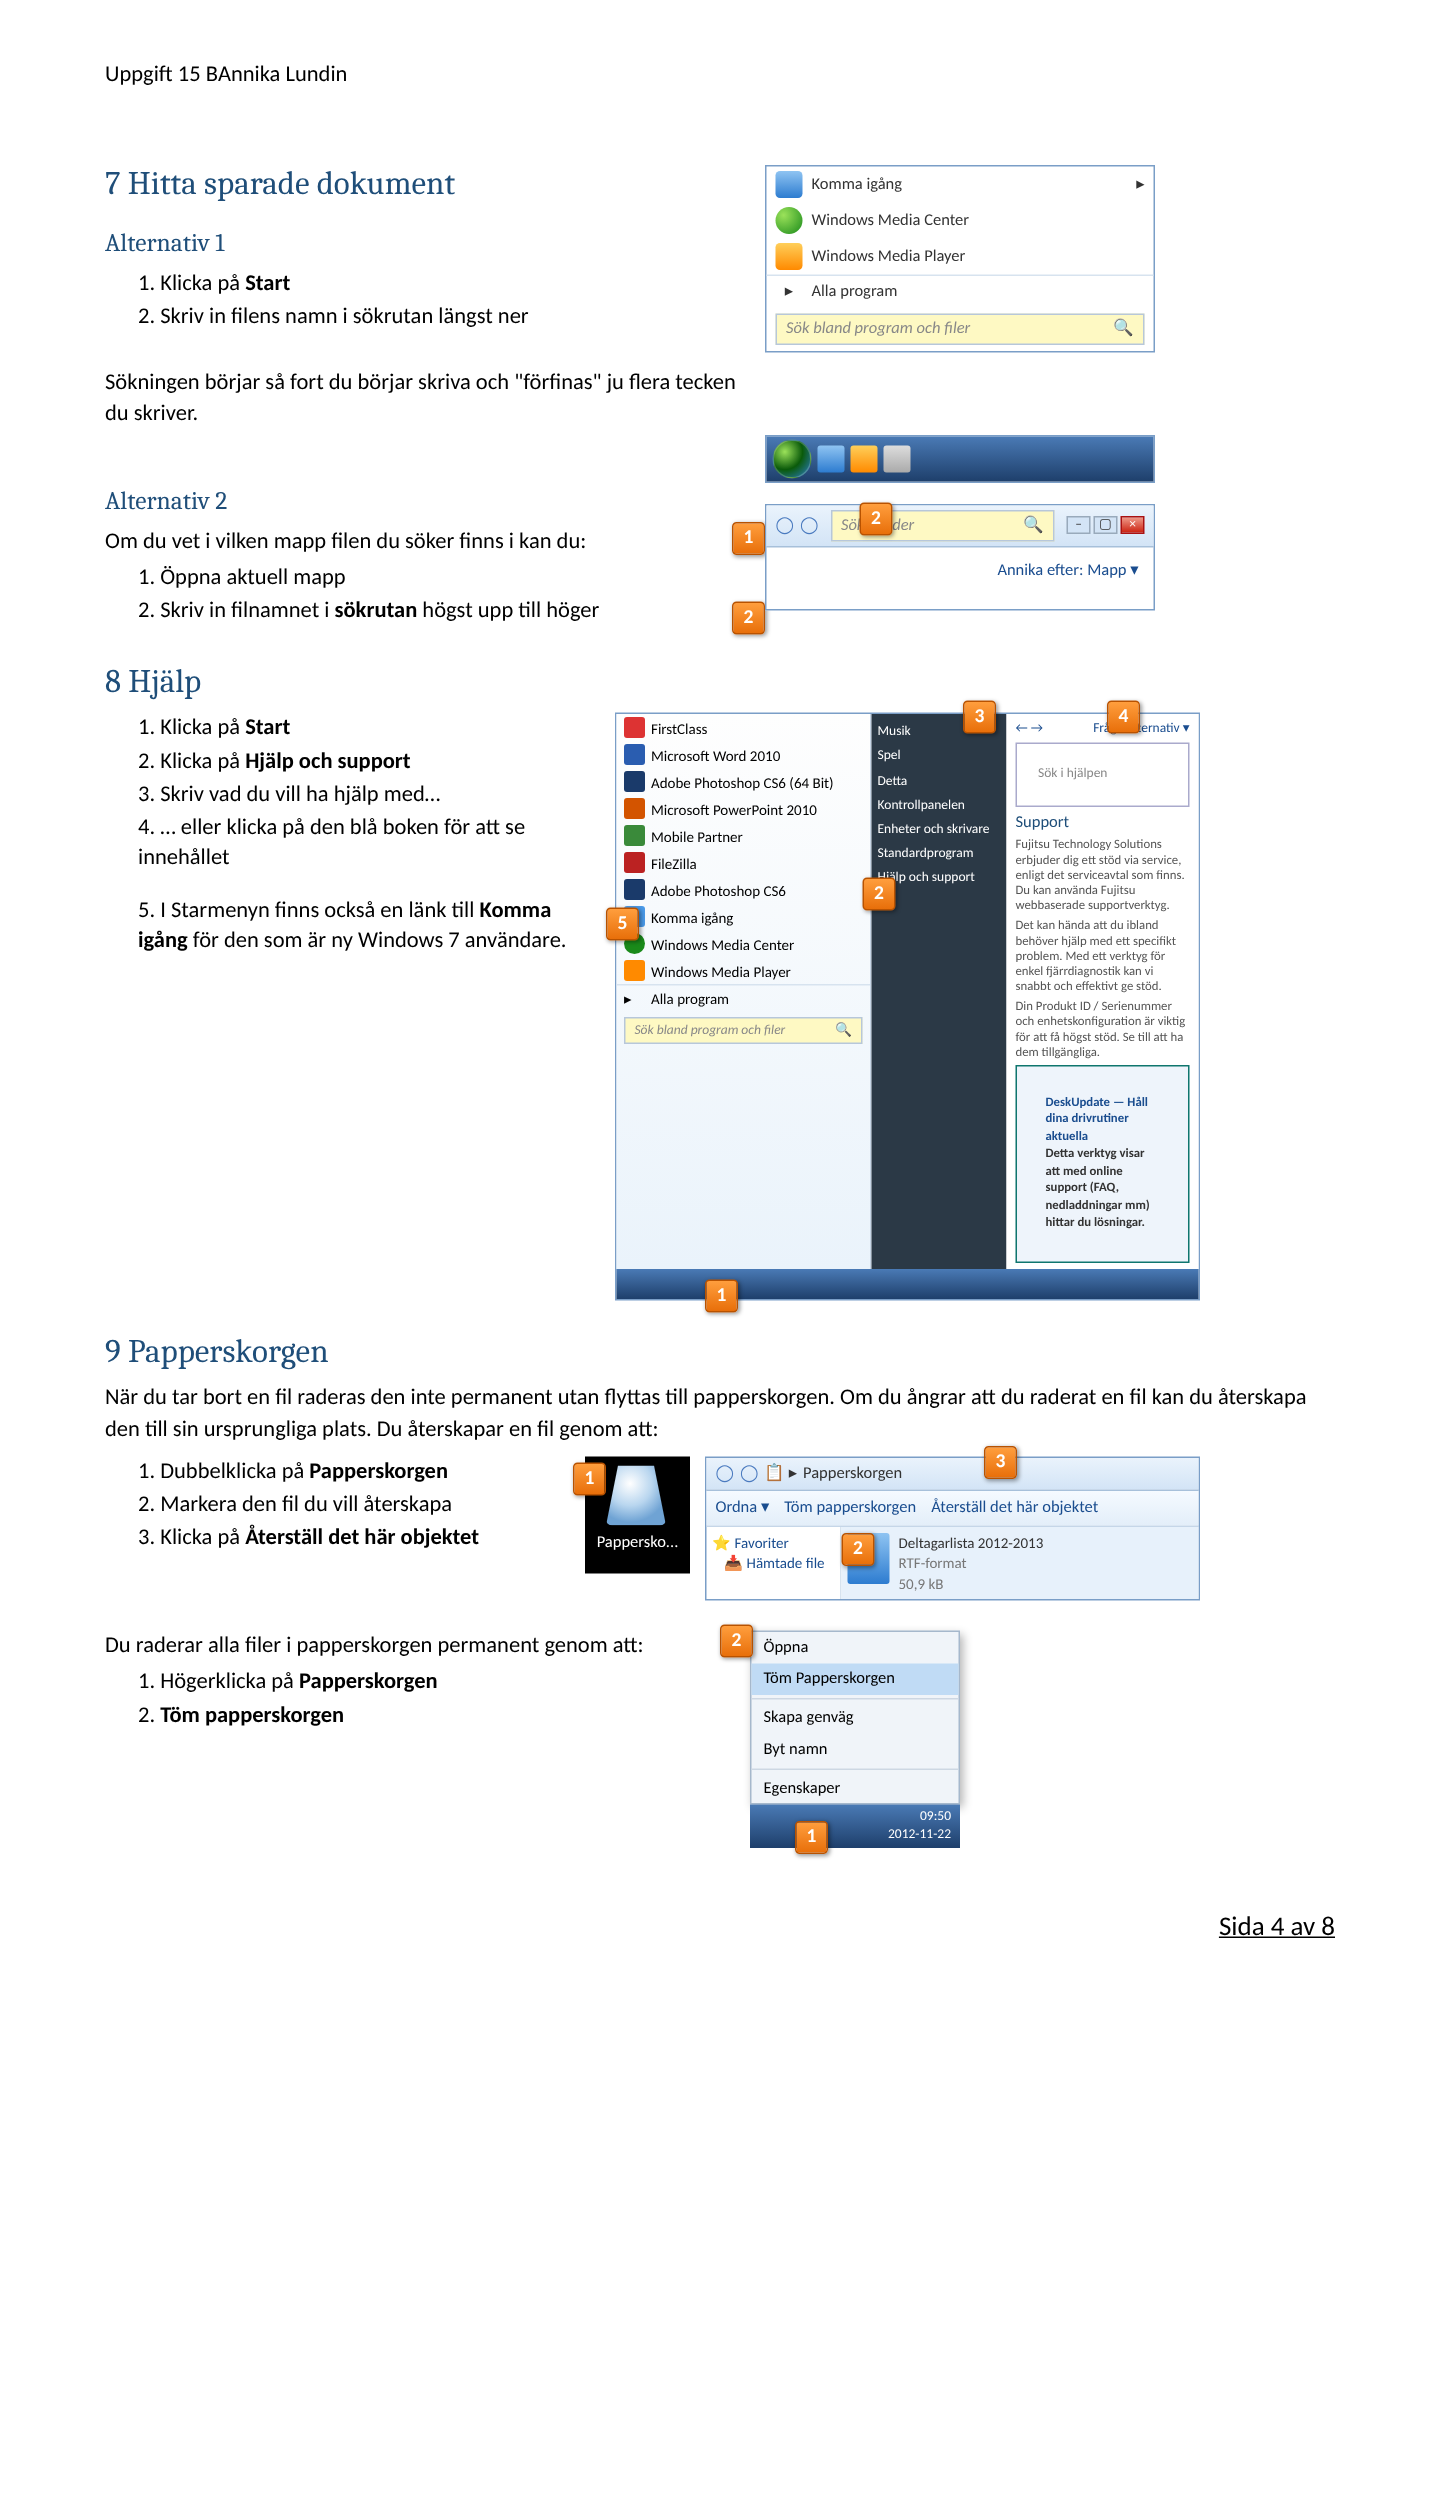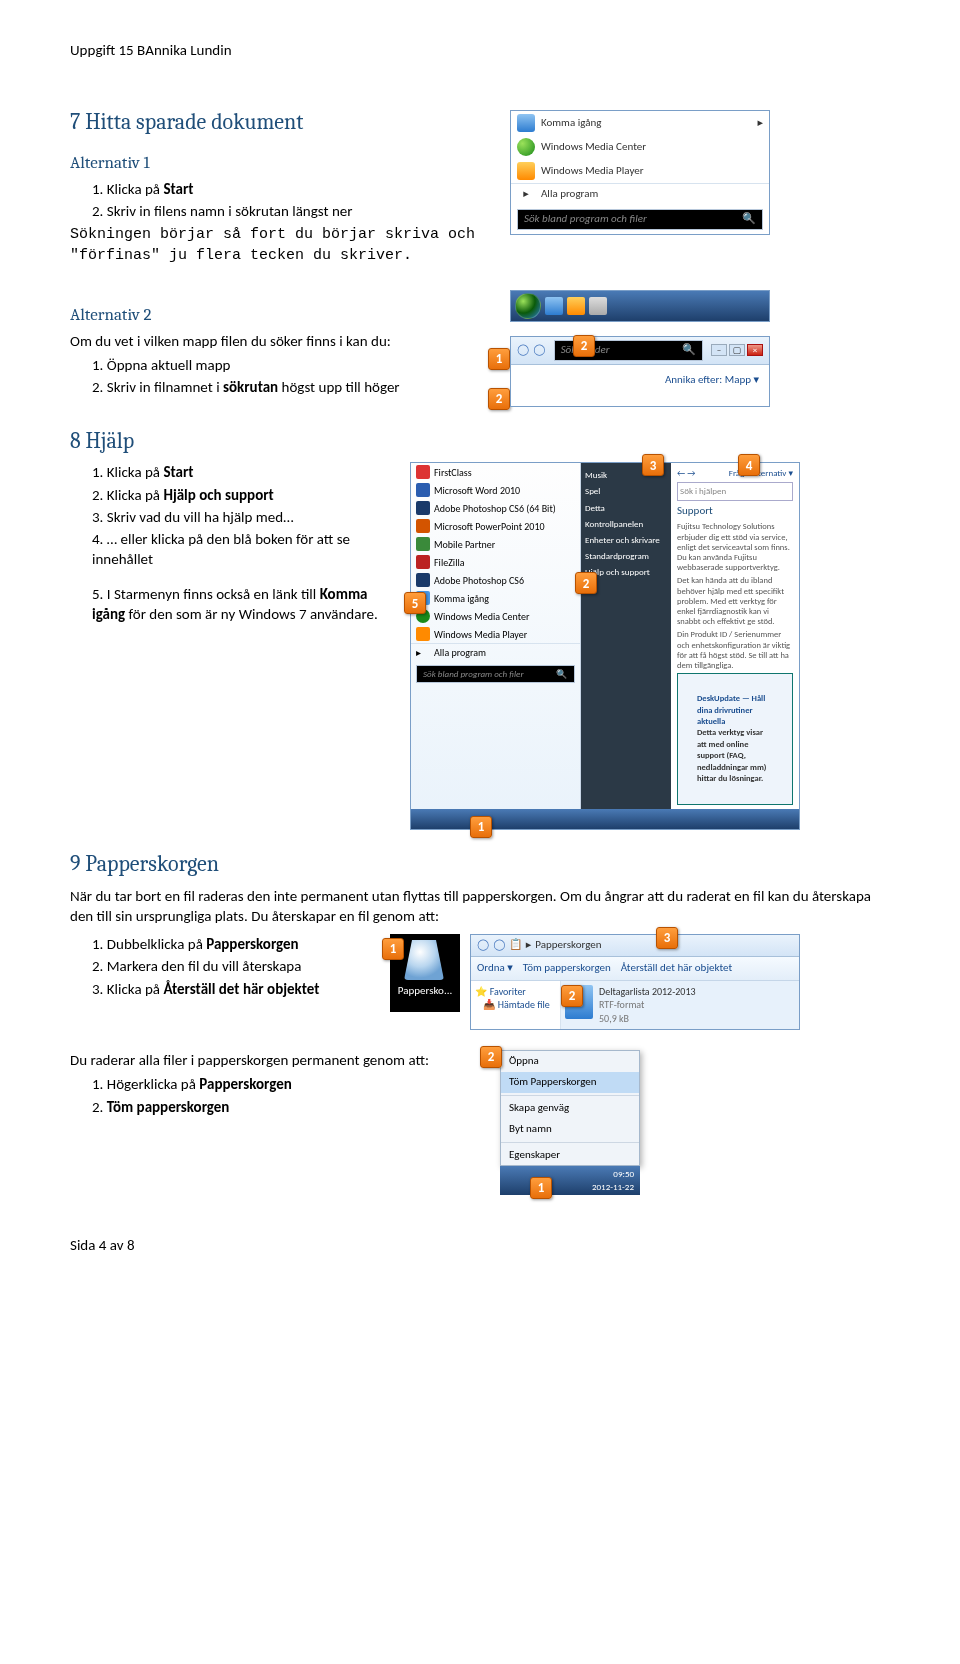--- a/index.html
+++ b/index.html
@@ -45,21 +45,21 @@
     color: #333;
     position: relative;
   }
   .shot .row { display: flex; align-items: center; gap: 6px; padding: 3px 6px; }
   .ic { width: 18px; height: 18px; border-radius: 3px; display: inline-block; flex-shrink:0; }
   .ic-blue { background: linear-gradient(#8fc4f2,#2d7cd0); }
   .ic-green { background: radial-gradient(circle at 30% 30%, #9be25a, #1a8a1a); border-radius:50%; }
   .ic-orange { background: linear-gradient(#ffcf5a,#ff8a00); }
   .ic-gray { background: linear-gradient(#ddd,#aaa); }
   .searchbox {
-    border: 1px solid #b7c7da; background: #000000; padding: 2px 6px; color: #888; font-style: italic;
+    border: 1px solid #b7c7da; background: #fef9c3; padding: 2px 6px; color: #888; font-style: italic;
     display: flex; justify-content: space-between; align-items: center;
     font-size: 11px;
   }
   .searchbox .mag { color: #4a7abf; font-style: normal; }
   .taskbar {
     background: linear-gradient(#4a7ab5,#1e3f6b); height: 30px; display:flex; align-items:center; gap:4px; padding: 0 4px;
   }
   .taskbar .orb { width: 26px; height:26px; border-radius:50%; background: radial-gradient(circle at 30% 30%,#9be25a,#0a5a0a,#2d7cd0); border:1px solid #fff3; }
   .win-title {
     background: linear-gradient(#eaf3fc,#d3e4f6); border-bottom:1px solid #a7c0da;
@@ -80,33 +80,33 @@
     clip-path: polygon(20% 0, 80% 0, 100% 100%, 0 100%);
     border-radius: 4px;
   }
   .context-menu {
     border: 1px solid #a6b8cc; background:#f0f4f9; font-size:11px; width: 140px;
     box-shadow: 2px 2px 6px rgba(0,0,0,.3);
   }
   .context-menu .mi { padding: 3px 8px; }
   .context-menu .mi.sel { background:#c0dbf5; }
   .context-menu hr { border:none; border-top:1px solid #cdd7e3; margin:2px 0; }
-  .footer { text-align: left; font-size: 15px; margin-top: 40px; }
+  .footer { text-align: right; font-size: 18px; margin-top: 40px; text-decoration: underline; }
 
   
   .big-shot { width: 390px; border:1px solid #7a9ec7; background:#fff; font-size:10px; position:relative;}
   .big-shot .pane { display:flex; }
   .big-shot .startmenu { width: 170px; background: linear-gradient(#fefefe,#eaf3fb); border-right:1px solid #c8d6e6; }
   .big-shot .startmenu .r { display:flex; align-items:center; gap:4px; padding:2px 5px; }
   .big-shot .startmenu .r .ic2 { width:14px; height:14px; border-radius:2px; }
   .big-shot .dark { background:#2b3946; color:#fff; width: 90px; font-size:9px; padding:4px; }
   .big-shot .dark div { padding:2px 0; }
   .big-shot .help { flex:1; background:#fff; padding:4px 6px; font-size:9px; color:#333; }
   .big-shot .help h4 { color:#1f4e79; font-size:11px; margin-bottom:3px; font-weight:normal;}
-  .big-shot .help .srch { border:1px solid #aac; padding:2px; margin:3px 0; color:#888; }
+  .big-shot .help .srch { border:1px solid #aac; padding:14px; margin:3px 0; color:#888; }
   .big-shot .help p { font-size:8.5px; line-height:1.2; margin-bottom:3px; color:#555;}
   .big-shot .taskbar2 { background: linear-gradient(#4a7ab5,#1e3f6b); height:20px; }
 </style>
 </head>
 <body>
 
 <div class="header-row">
   <span>Uppgift 15 B</span>
   <span>Annika Lundin</span>
 </div>
@@ -120,21 +120,21 @@
       <ol>
         <li>
           <span>1.</span>
           <span>Klicka på </span><span class="bold">Start</span>
         </li>
         <li>
           <span>2.</span>
           <span>Skriv in filens namn i sökrutan längst ner</span>
         </li>
       </ol>
-      <p style="margin-top:4px;font-family:Liberation Mono, monospace;">Sökningen börjar så fort du börjar skriva och "förfinas" ju flera tecken du skriver.</p>
+      <p style="margin-top:24px;">Sökningen börjar så fort du börjar skriva och "förfinas" ju flera tecken du skriver.</p>
 
       <div style="height:20px;"></div>
 
       <h2 class="sub">Alternativ 2</h2>
       <p>Om du vet i vilken mapp filen du söker finns i kan du:</p>
       <ol>
         <li>
           <span>1.</span>
           <span>Öppna aktuell mapp</span>
         </li>

